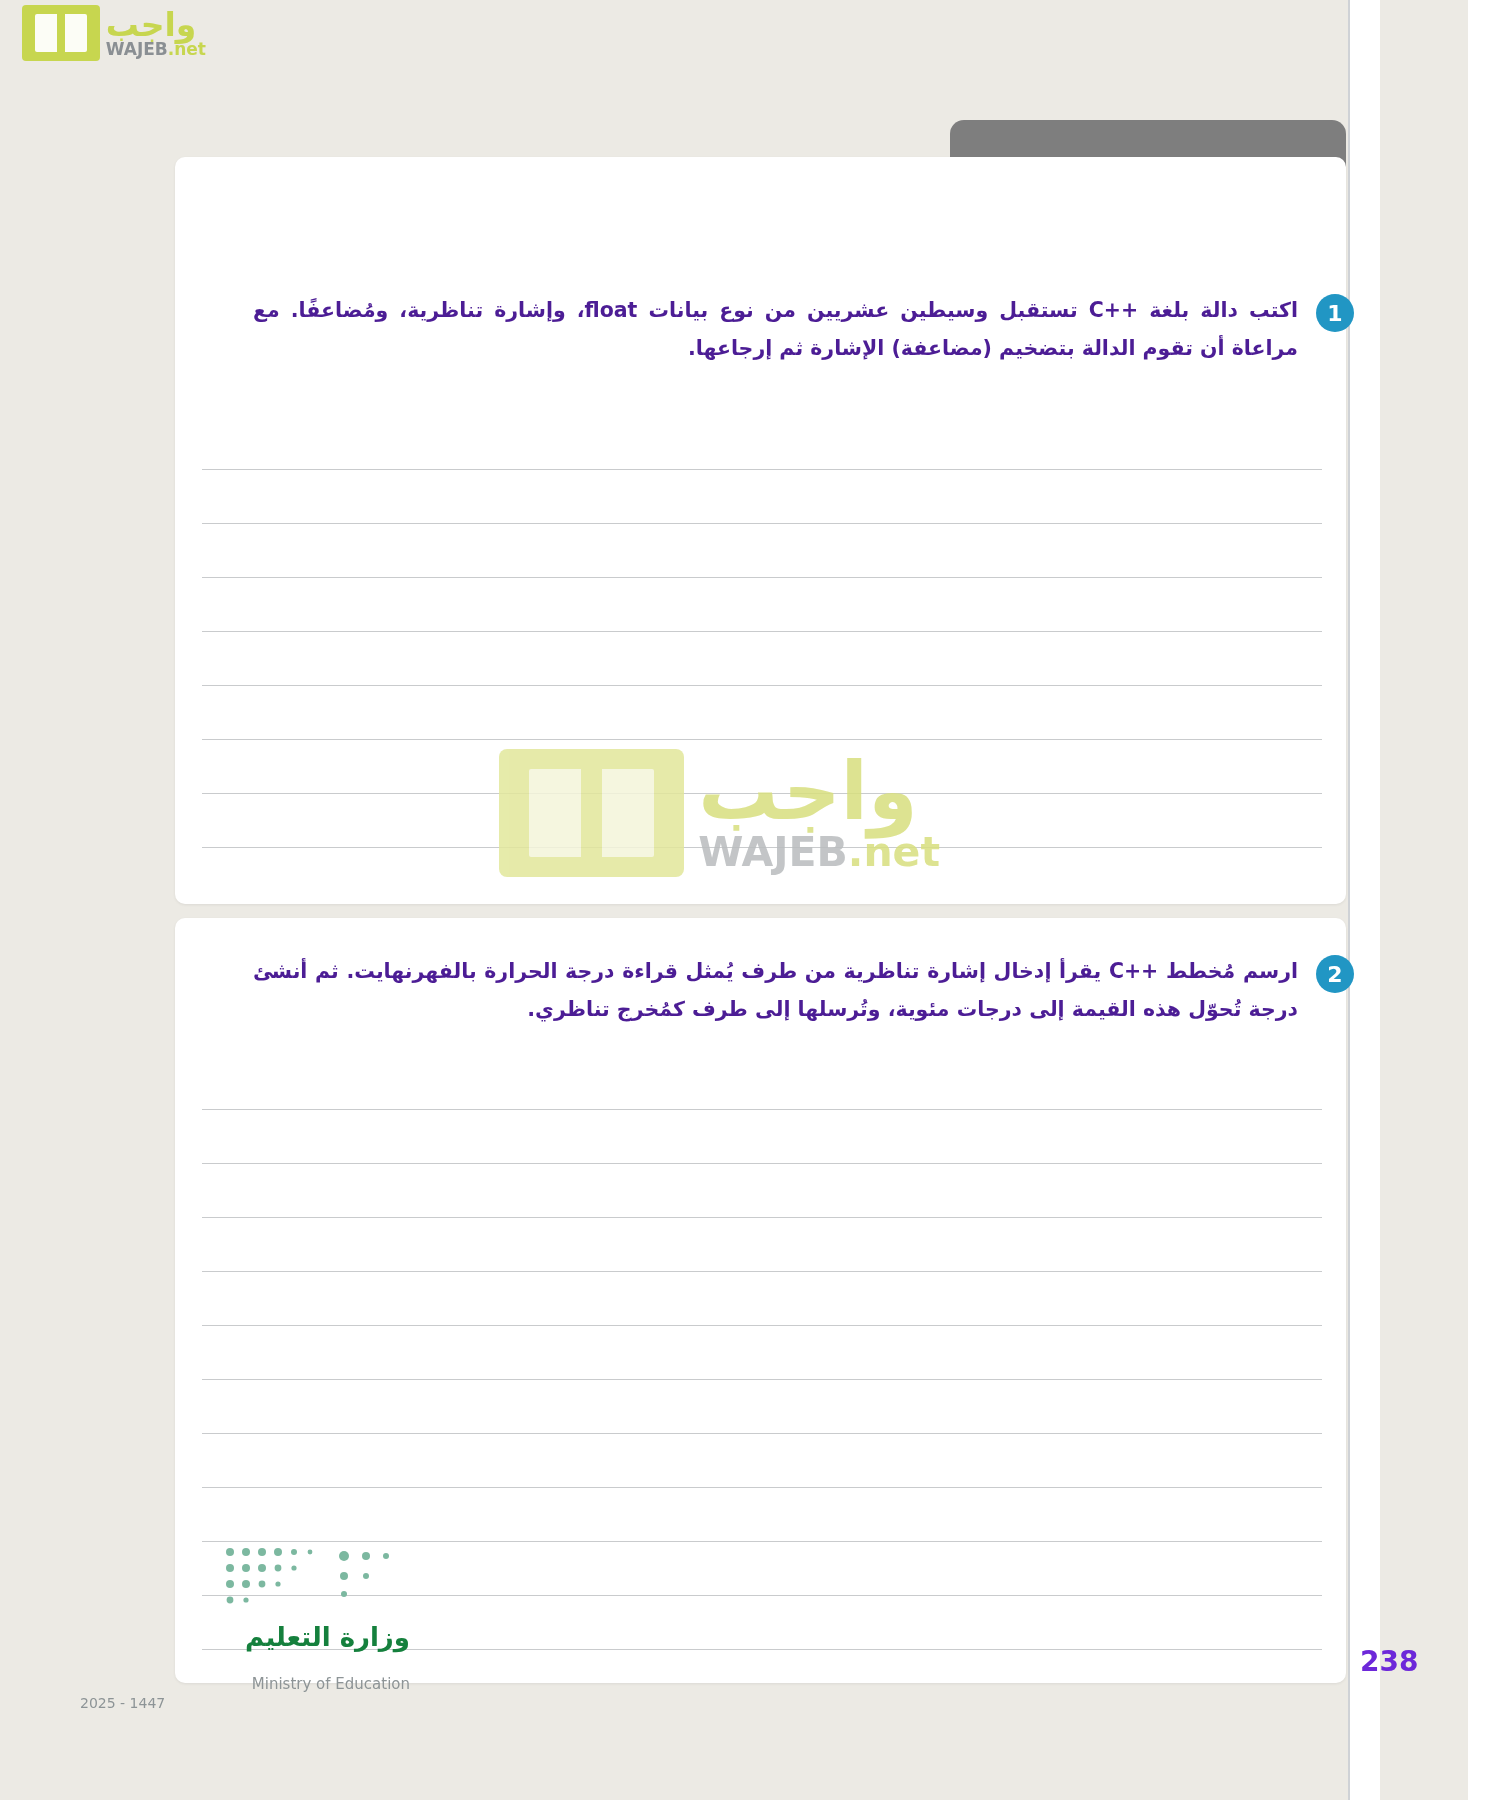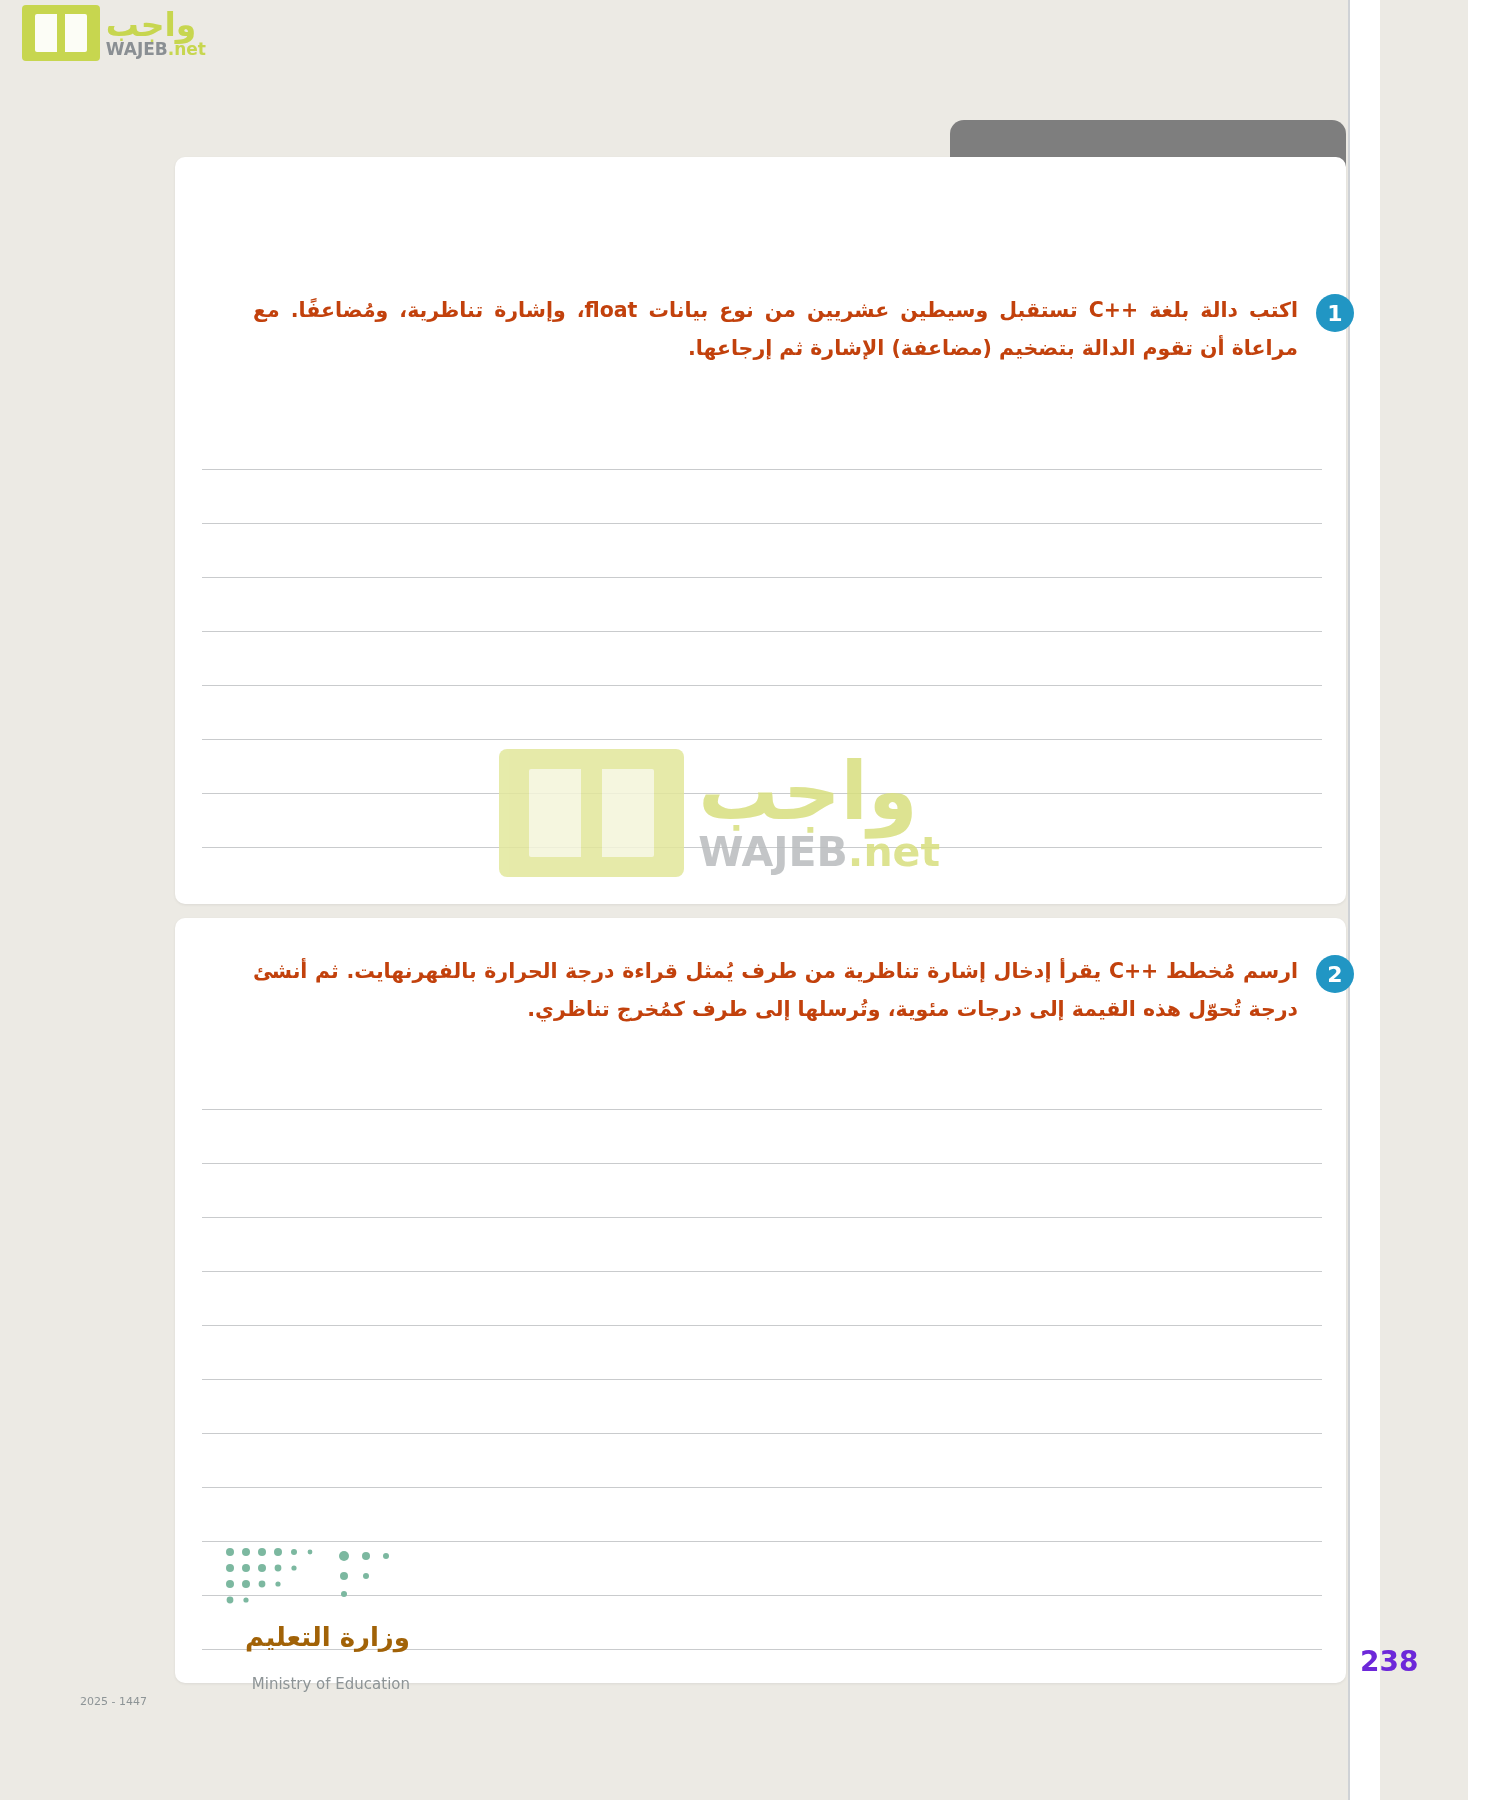--- a/index.html
+++ b/index.html
@@ -151,21 +151,21 @@
     color: #fff;
     font-size: 22px;
     font-weight: bold;
     display: flex;
     align-items: center;
     justify-content: center;
     flex: 0 0 auto;
     margin-top: 2px;
   }
   .q-text {
-    color: #c2410c;
+    color: #4c1d95;
     font-size: 20.5px;
     font-weight: bold;
     line-height: 1.85;
     text-align: justify;
     margin-right: 18px;
     width: 1045px;
     direction: rtl;
   }
   #q1 { left: 78px; top: 135px; }
   #q2 { left: 78px; top: 35px; }
@@ -213,36 +213,36 @@
   }
 
   
   .ministry {
     position: absolute;
     left: 80px; top: 1540px;
     width: 330px;
   }
   .min-dots { width: 190px; height: 70px; position: relative; margin-bottom: 12px;}
   .min-ar {
-    color: #a16207;
+    color: #15803d;
     font-size: 26px;
     font-weight: bold;
     letter-spacing: 1px;
     direction: rtl;
   }
   .min-en {
     color: #8d9496;
     font-size: 15px;
     margin-top: 23px;
     direction: ltr;
     text-align: right;
   }
   .min-yr {
     color: #8d9496;
-    font-size: 11px;
+    font-size: 14px;
     margin-top: 2px;
     direction: ltr;
     text-align: left;
   }
   .pg-num {
     position: absolute;
     left: 1360px; top: 1645px;
     color: #6d28d9;
     font-size: 28px;
     font-weight: bold;

